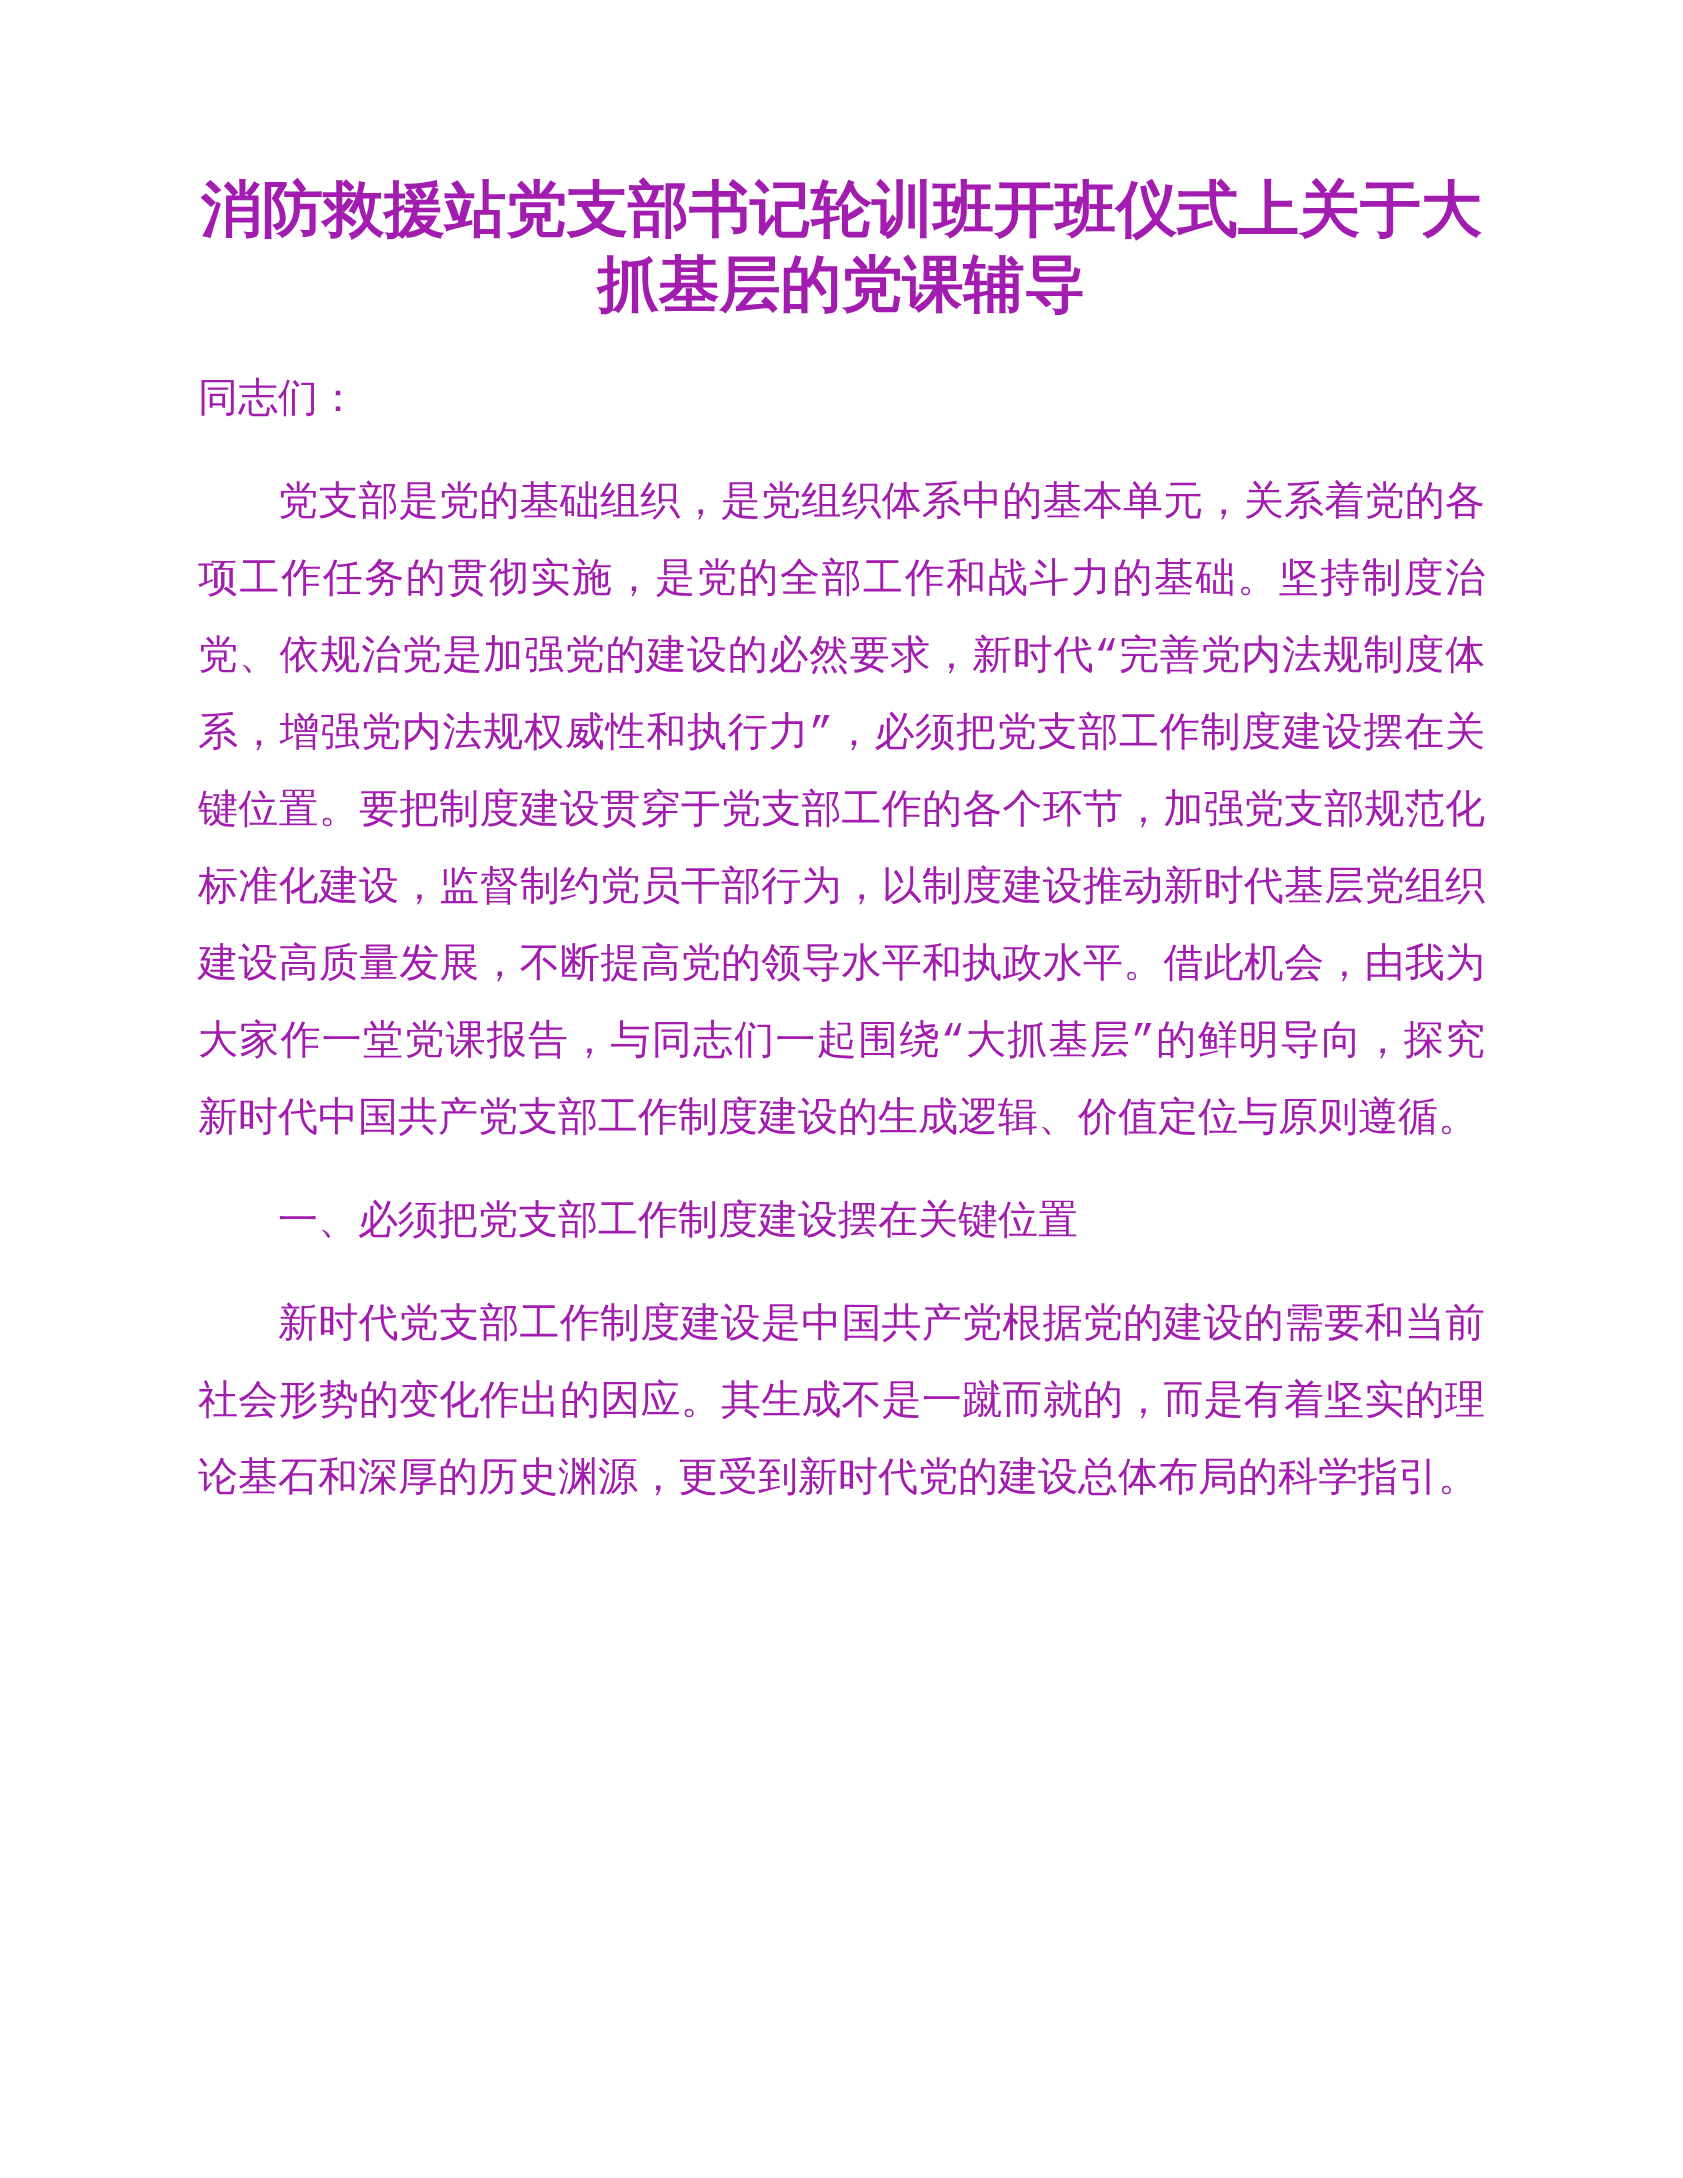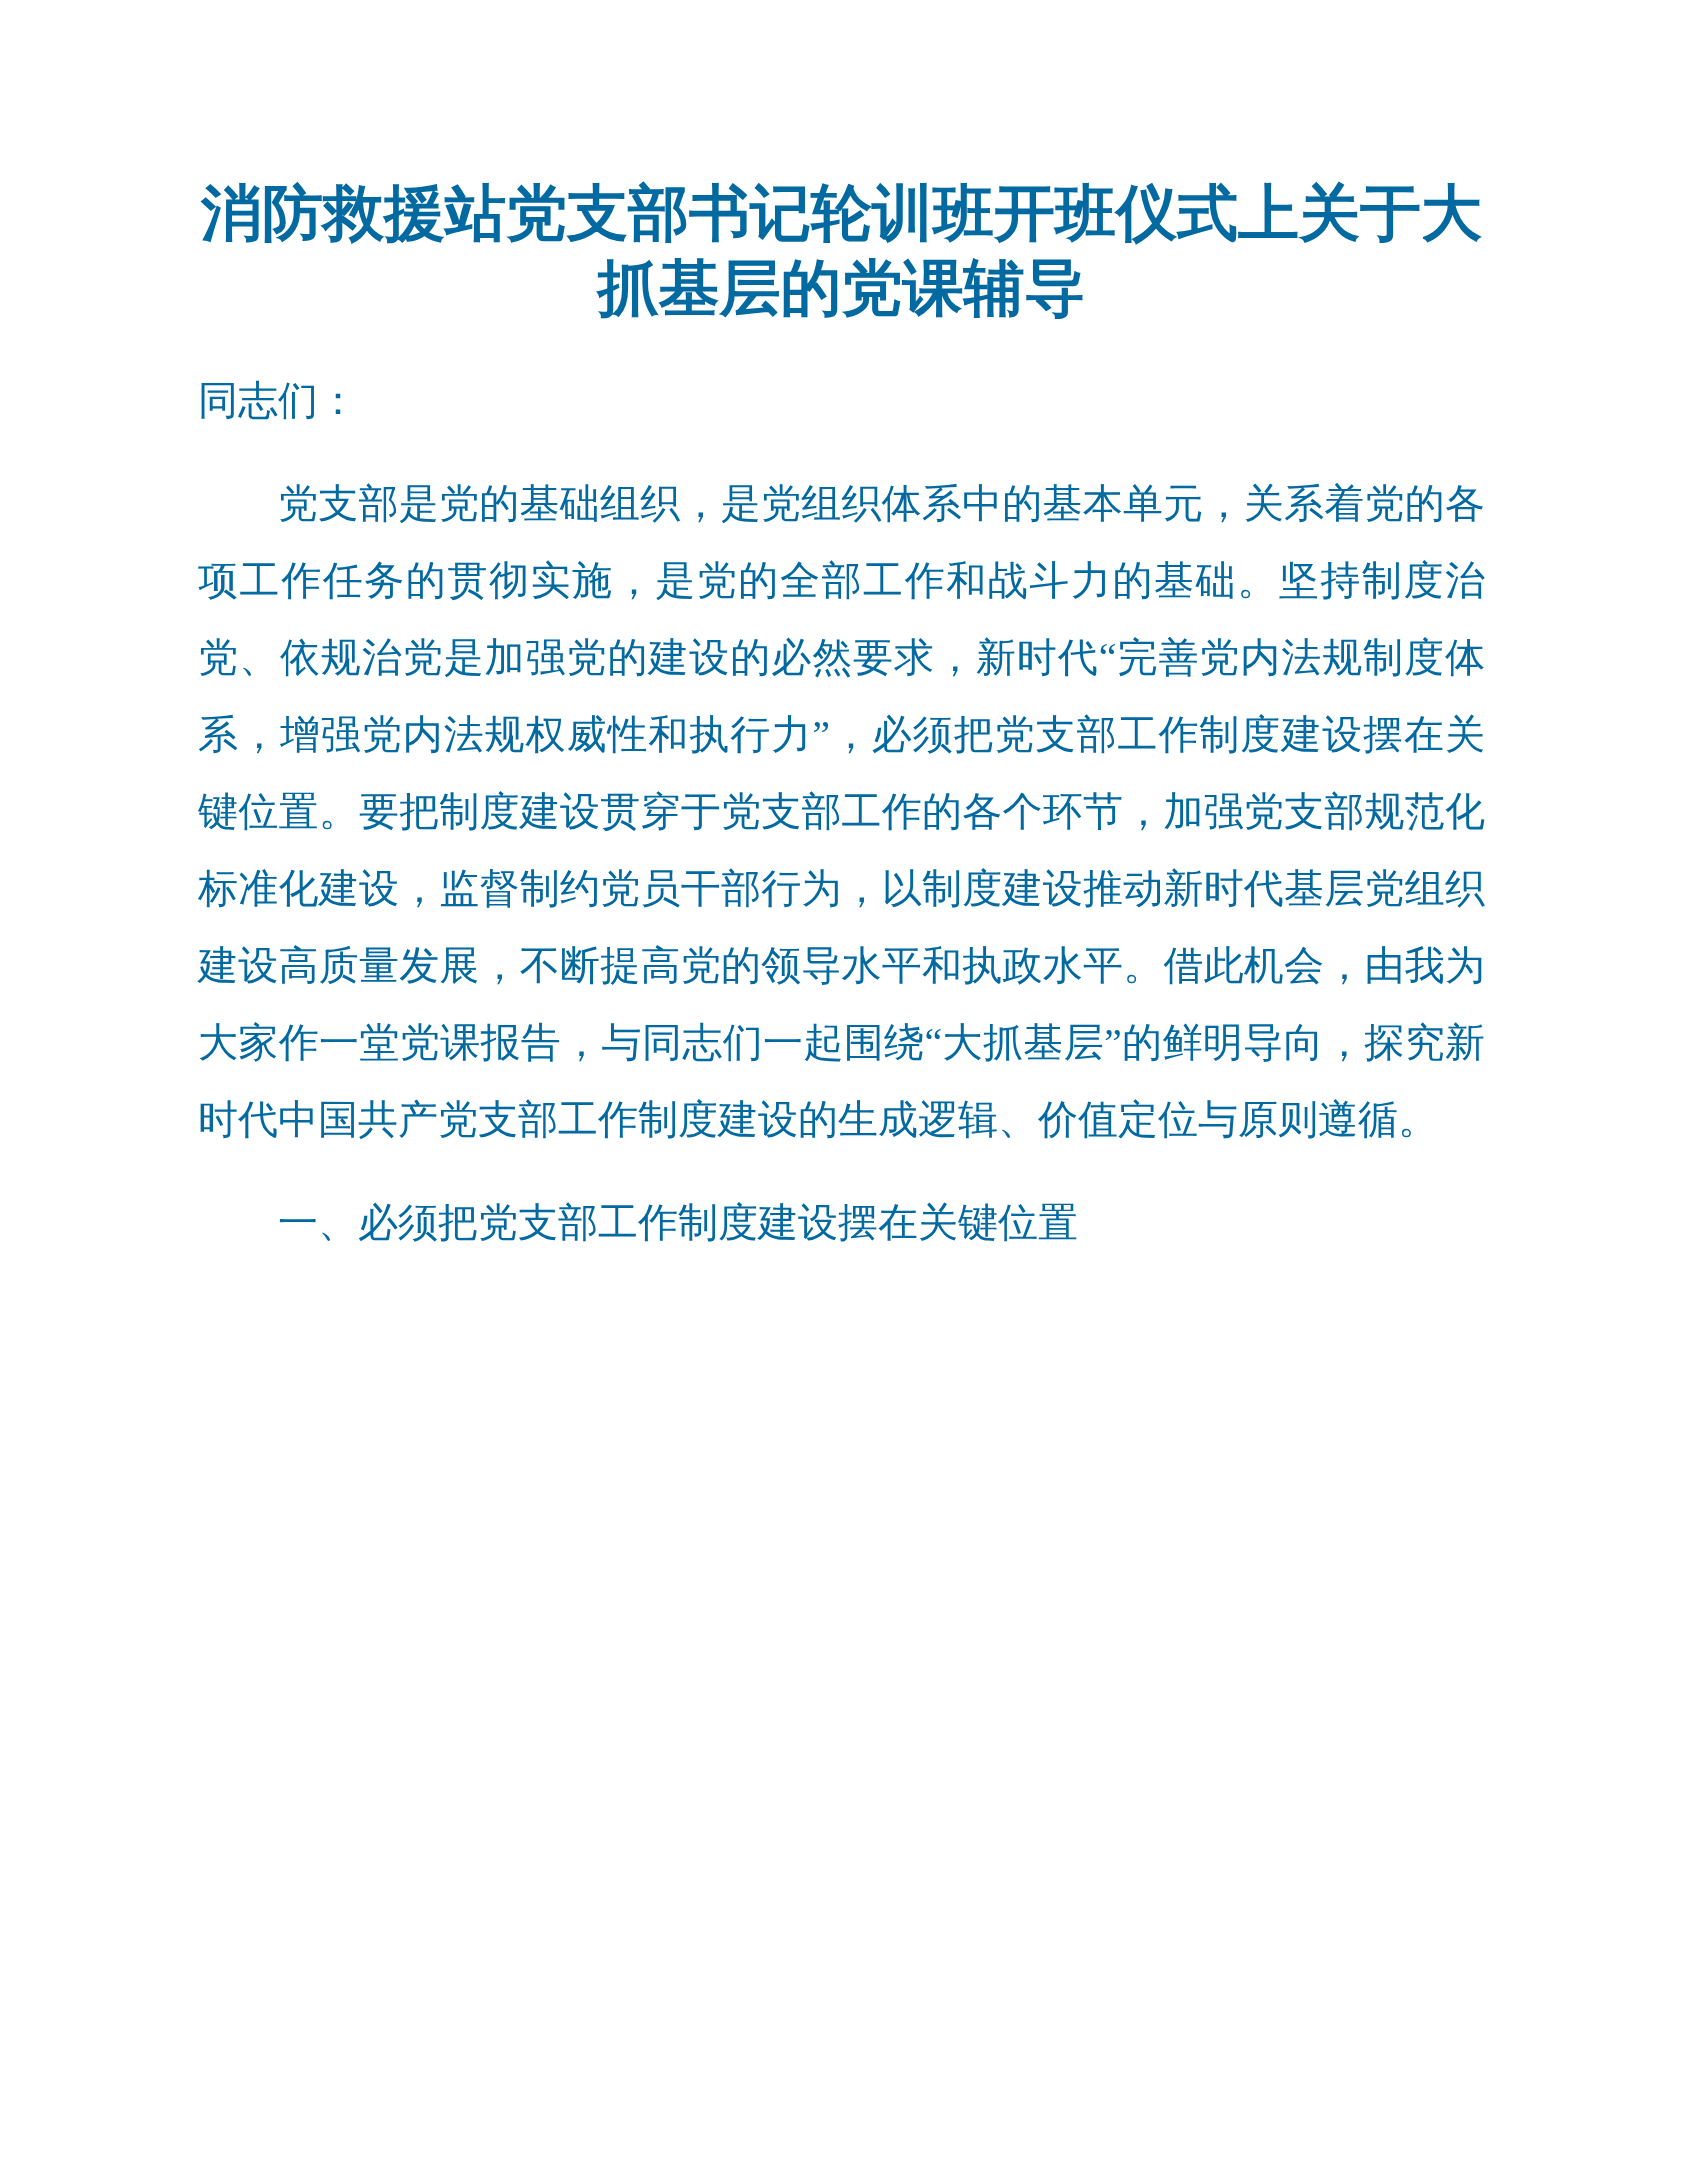--- a/index.html
+++ b/index.html
@@ -7,22 +7,22 @@
     padding: 0;
     background: #ffffff;
   }
   .page {
     position: relative;
     width: 1683px;
     height: 2178px;
     background: #ffffff;
     box-sizing: border-box;
     padding: 176px 198px 0 198px;
-    font-family: Liberation Serif, serif;
-    color: #0369a1;
+    font-family: Liberation Mono, monospace;
+    color: #a21caf;
     overflow: hidden;
   }
   .doc-title {
     margin: 0 0 36px 0;
     font-size: 61px;
     font-weight: 700;
     line-height: 75px;
     text-align: center;
     letter-spacing: 0;
   }
@@ -47,15 +47,16 @@
 
 <div class="page">
   <h1 class="doc-title">消防救援站党支部书记轮训班开班仪式上关于大抓基层的党课辅导</h1>
 
   <p class="doc-block">同志们：</p>
 
   <p class="doc-block indent">党支部是党的基础组织，是党组织体系中的基本单元，关系着党的各项工作任务的贯彻实施，是党的全部工作和战斗力的基础。坚持制度治党、依规治党是加强党的建设的必然要求，新时代“完善党内法规制度体系，增强党内法规权威性和执行力”，必须把党支部工作制度建设摆在关键位置。要把制度建设贯穿于党支部工作的各个环节，加强党支部规范化标准化建设，监督制约党员干部行为，以制度建设推动新时代基层党组织建设高质量发展，不断提高党的领导水平和执政水平。借此机会，由我为大家作一堂党课报告，与同志们一起围绕“大抓基层”的鲜明导向，探究新时代中国共产党支部工作制度建设的生成逻辑、价值定位与原则遵循。</p>
 
   <h2 class="doc-block indent">一、必须把党支部工作制度建设摆在关键位置</h2>
 
+  <p class="doc-block indent">新时代党支部工作制度建设是中国共产党根据党的建设的需要和当前社会形势的变化作出的因应。其生成不是一蹴而就的，而是有着坚实的理论基石和深厚的历史渊源，更受到新时代党的建设总体布局的科学指引。</p>
 
 </div>
 
 
 </body></html>

